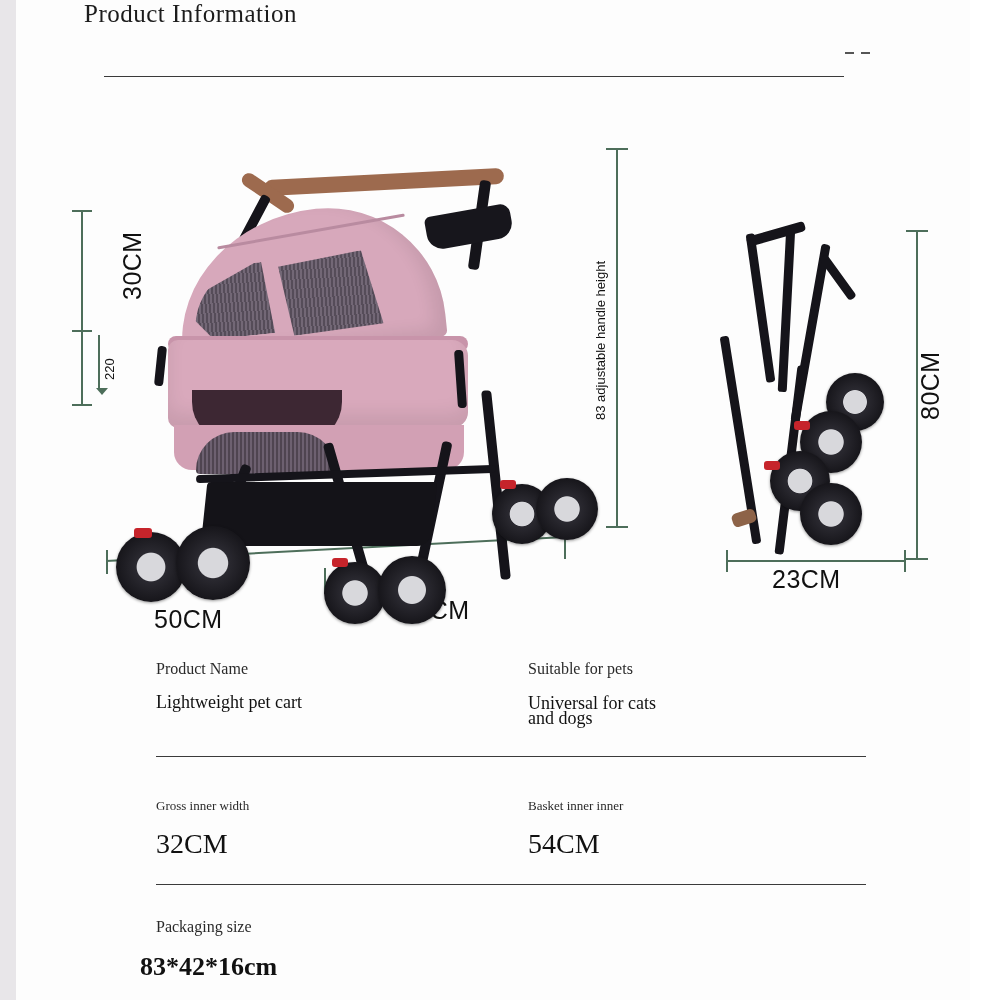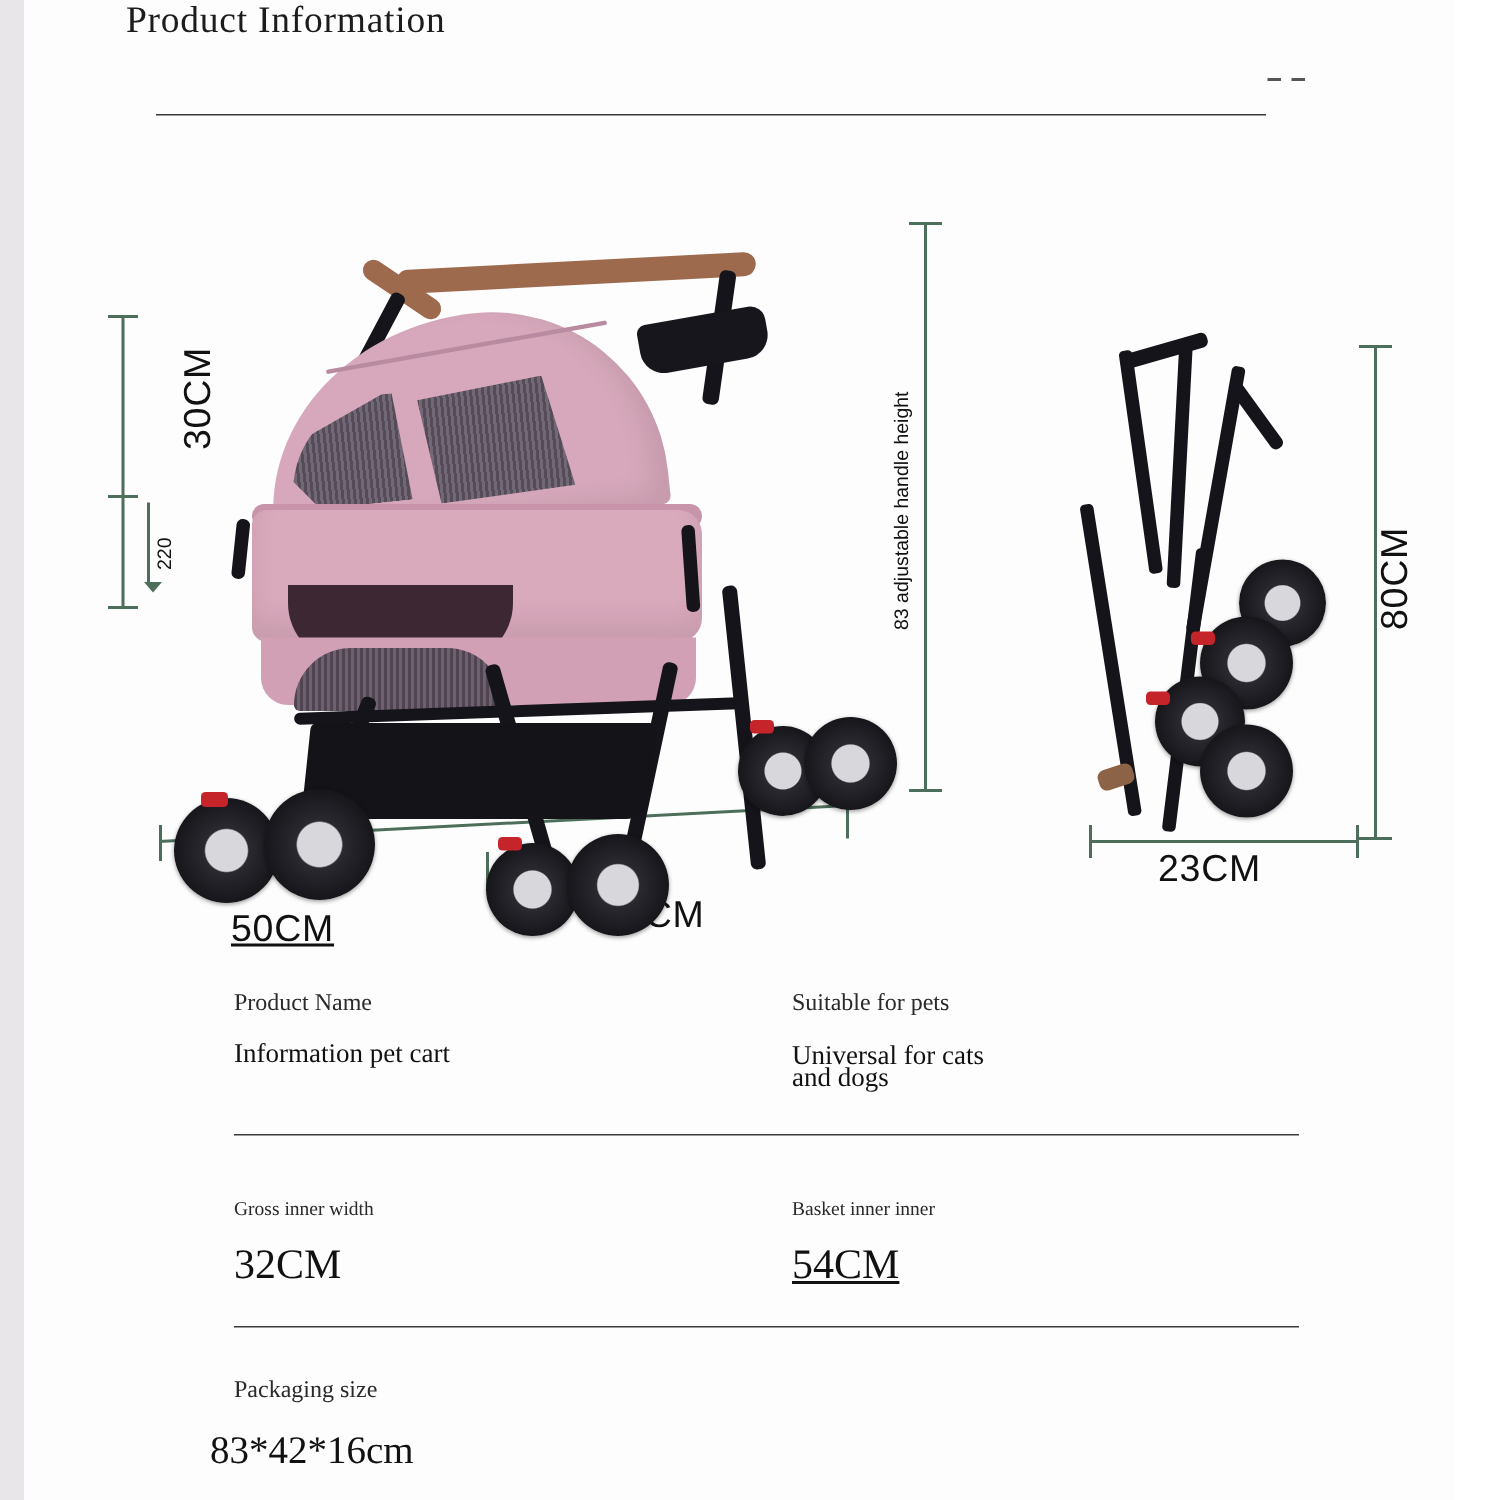--- a/index.html
+++ b/index.html
@@ -229,21 +229,21 @@
 
       <div class="dimline v" style="left:580px; top:28px; height:380px;"></div>
       <div class="tick" style="left:570px; top:28px; width:22px; height:1.5px;"></div>
       <div class="tick" style="left:570px; top:406px; width:22px; height:1.5px;"></div>
       <div class="dimlabel mid vert" style="left:557px; top:300px;">83 adjustable handle height</div>
 
       <div class="dimline h" style="left:70px; top:440px; width:460px; transform:rotate(-3deg); transform-origin:0 0;"></div>
       <div class="tick" style="left:70px; top:430px; width:1.5px; height:24px;"></div>
       <div class="tick" style="left:288px; top:448px; width:1.5px; height:26px;"></div>
       <div class="tick" style="left:528px; top:415px; width:1.5px; height:24px;"></div>
-      <div class="dimlabel big" style="left:118px; top:485px;text-decoration:underline;">50CM</div>
+      <div class="dimlabel big" style="left:118px; top:485px;">50CM</div>
       <div class="dimlabel big" style="left:365px; top:476px;">57CM</div>
 
       <div class="stroller">
         <div class="handle-bar"></div>
         <div class="handle-left"></div>
         <div class="frame" style="left:378px; top:40px; width:11px; height:90px; transform:rotate(8deg);"></div>
         <div class="tray"></div>
         <div class="frame" style="left:150px; top:52px; width:10px; height:68px; transform:rotate(28deg);"></div>
 
         <div class="hood"></div>
@@ -306,45 +306,45 @@
       <div class="tick" style="left:868px; top:430px; width:1.5px; height:22px;"></div>
       <div class="dimlabel big" style="left:736px; top:445px;">23CM</div>
 
     </div>
 
     <div class="specs">
 
       <div class="spec-row">
         <div class="spec-col-l">
           <div class="spec-label">Product Name</div>
-          <div class="spec-value" style="margin-top:14px; font-size:18px;">Information pet cart</div>
+          <div class="spec-value" style="margin-top:14px; font-size:18px;">Lightweight pet cart</div>
         </div>
         <div class="spec-col-r">
           <div class="spec-label">Suitable for pets</div>
           <div class="spec-value sm" style="margin-top:18px; white-space:pre-line;">Universal for cats
 and dogs</div>
         </div>
         <div class="spec-sep" style="top:96px;"></div>
       </div>
 
       <div class="spec-row">
         <div class="spec-col-l" style="top:22px;">
           <div class="spec-label sm">Gross inner width</div>
           <div class="spec-value" style="margin-top:14px;">32CM</div>
         </div>
         <div class="spec-col-r" style="top:22px;">
           <div class="spec-label sm">Basket inner inner</div>
-          <div class="spec-value" style="margin-top:14px;text-decoration:underline;">54CM</div>
+          <div class="spec-value" style="margin-top:14px;">54CM</div>
         </div>
         <div class="spec-sep" style="top:108px;"></div>
       </div>
 
       <div class="spec-row">
         <div class="spec-col-l" style="top:26px;">
           <div class="spec-label">Packaging size</div>
-          <div class="spec-value" style="margin-top:16px; font-size:26px; margin-left:-16px;">83*42*16cm</div>
+          <div class="spec-value" style="margin-top:16px; font-size:26px; margin-left:-16px;font-weight:bold;">83*42*16cm</div>
         </div>
       </div>
 
     </div>
 
   </div>
 </div>
 
 </body></html>

